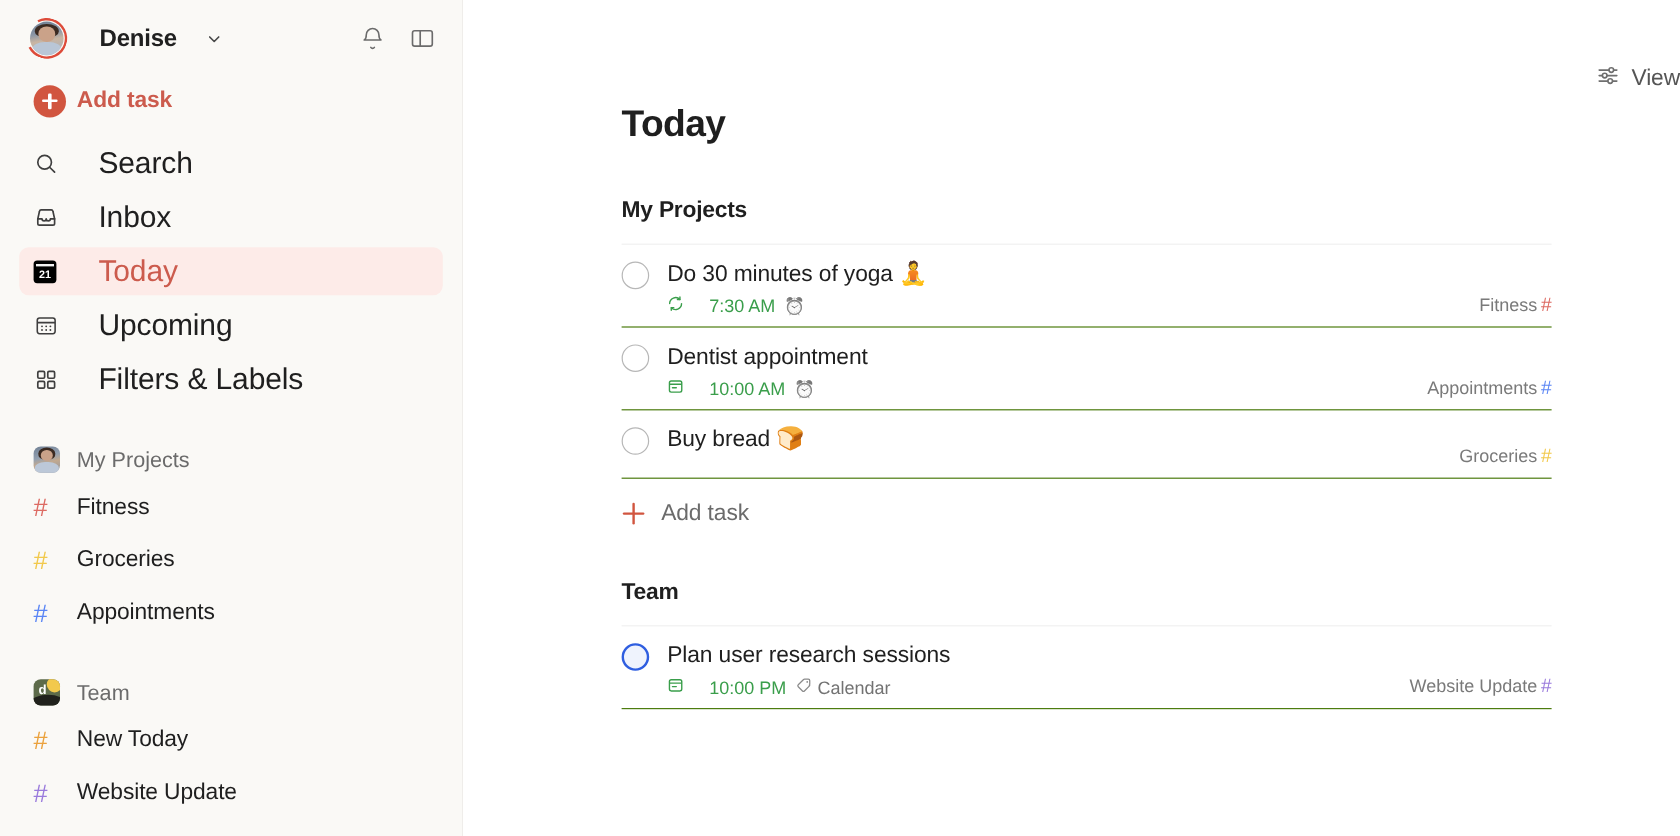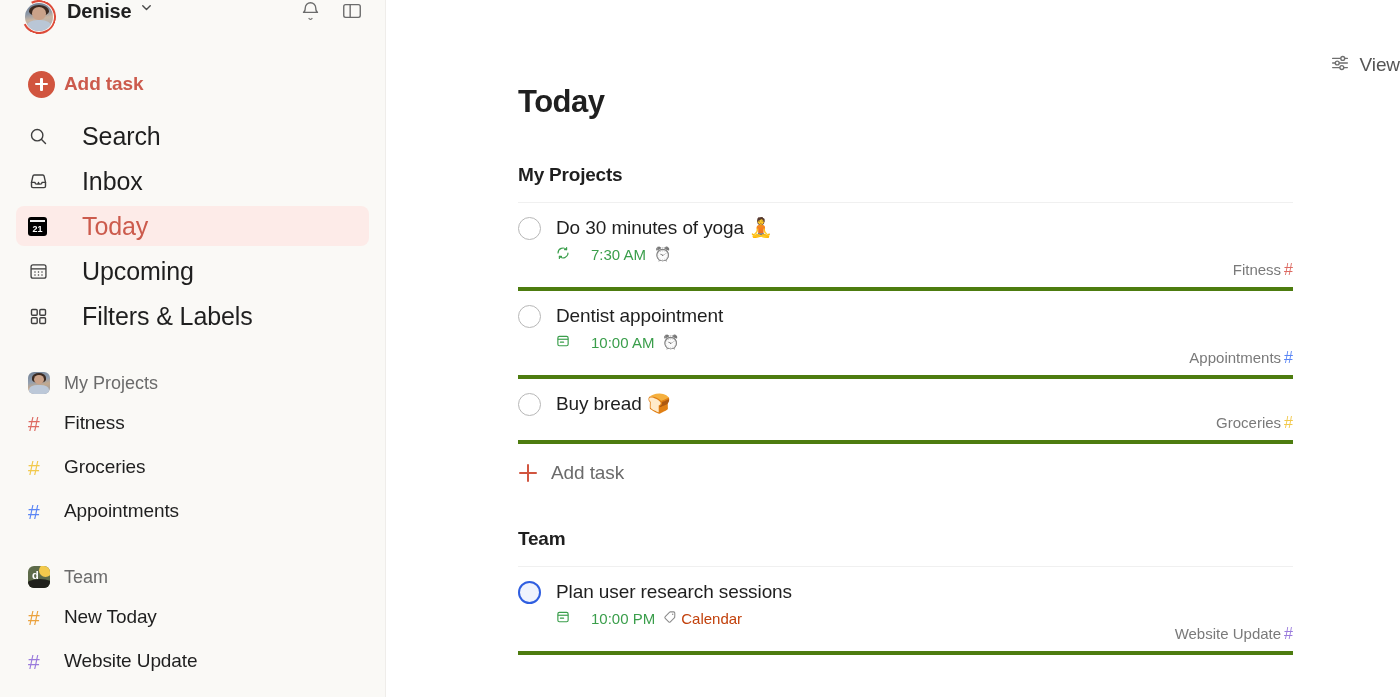--- a/index.html
+++ b/index.html
@@ -15,22 +15,22 @@
   
   .sidebar {
     width: 386px; height: 697px;
     background: #faf9f6;
     border-right: 1px solid #efedea;
     padding: 0 16px;
     position: relative;
     flex: 0 0 386px;
   }
   .sb-header {
-    display: flex; align-items: flex-start;
-    height: 64px; padding: 0 6px;
+    display: flex; align-items: center;
+    height: 64px; padding: 0 6px; gap: 16px;
   }
   .avatar-ring {
     width: 34px; height: 34px; position: relative;
     flex: 0 0 34px; margin-right: 11px;
   }
   .avatar-ring::after {
     content:""; position:absolute; inset:0;
     border-radius:50%;
     border:2px solid #dd4b39;
     border-left-color: transparent;
@@ -197,22 +197,22 @@
   }
 
   .section-title {
     font-size: 19px; font-weight:700; color:#1f1f1f;
     margin-top: 44px; letter-spacing:-0.2px;
   }
   .task-list { margin-top: 16px; width: 775px; }
 
   .task-row {
     position:relative;
-    border-bottom: 4px solid #4d7c0f;
-    padding: 13px 0 24px 0;
+    border-bottom: 1px solid #4d7c0f;
+    padding: 13px 0 8px 0;
     min-height: 57px;
     cursor:pointer;
   }
   .task-row.first { border-top: 1px solid #f0f0f0; }
   .task-main { display:flex; align-items:flex-start; }
   .chk {
     width:23px; height:23px; border-radius:50%;
     border:1.6px solid #b7b7b7; flex:0 0 23px;
     margin-top:1px; cursor:pointer; background:transparent;
   }
@@ -224,21 +224,21 @@
   .task-meta {
     display:flex; align-items:center; gap:8px;
     margin-top: 6px; height: 18px;
   }
   .meta-date {
     display:flex; align-items:center; gap:21px;
     font-size:15px; color:#3a9e4b; font-weight:400;
   }
   .meta-label {
     display:flex; align-items:center; gap:4px;
-    font-size:15px; color:#c2410c;
+    font-size:15px; color:#737373;
   }
   .alarm { font-size:14px; line-height:14px; filter: grayscale(1); opacity:.75; }
   .proj-tag {
     position:absolute; right:0; bottom:9px;
     display:flex; align-items:center; gap:3px;
     font-size:15px; color:#7a7a7a;
   }
   .proj-tag .h { font-size:16px; line-height:16px; }
 
   .add-task-row {

